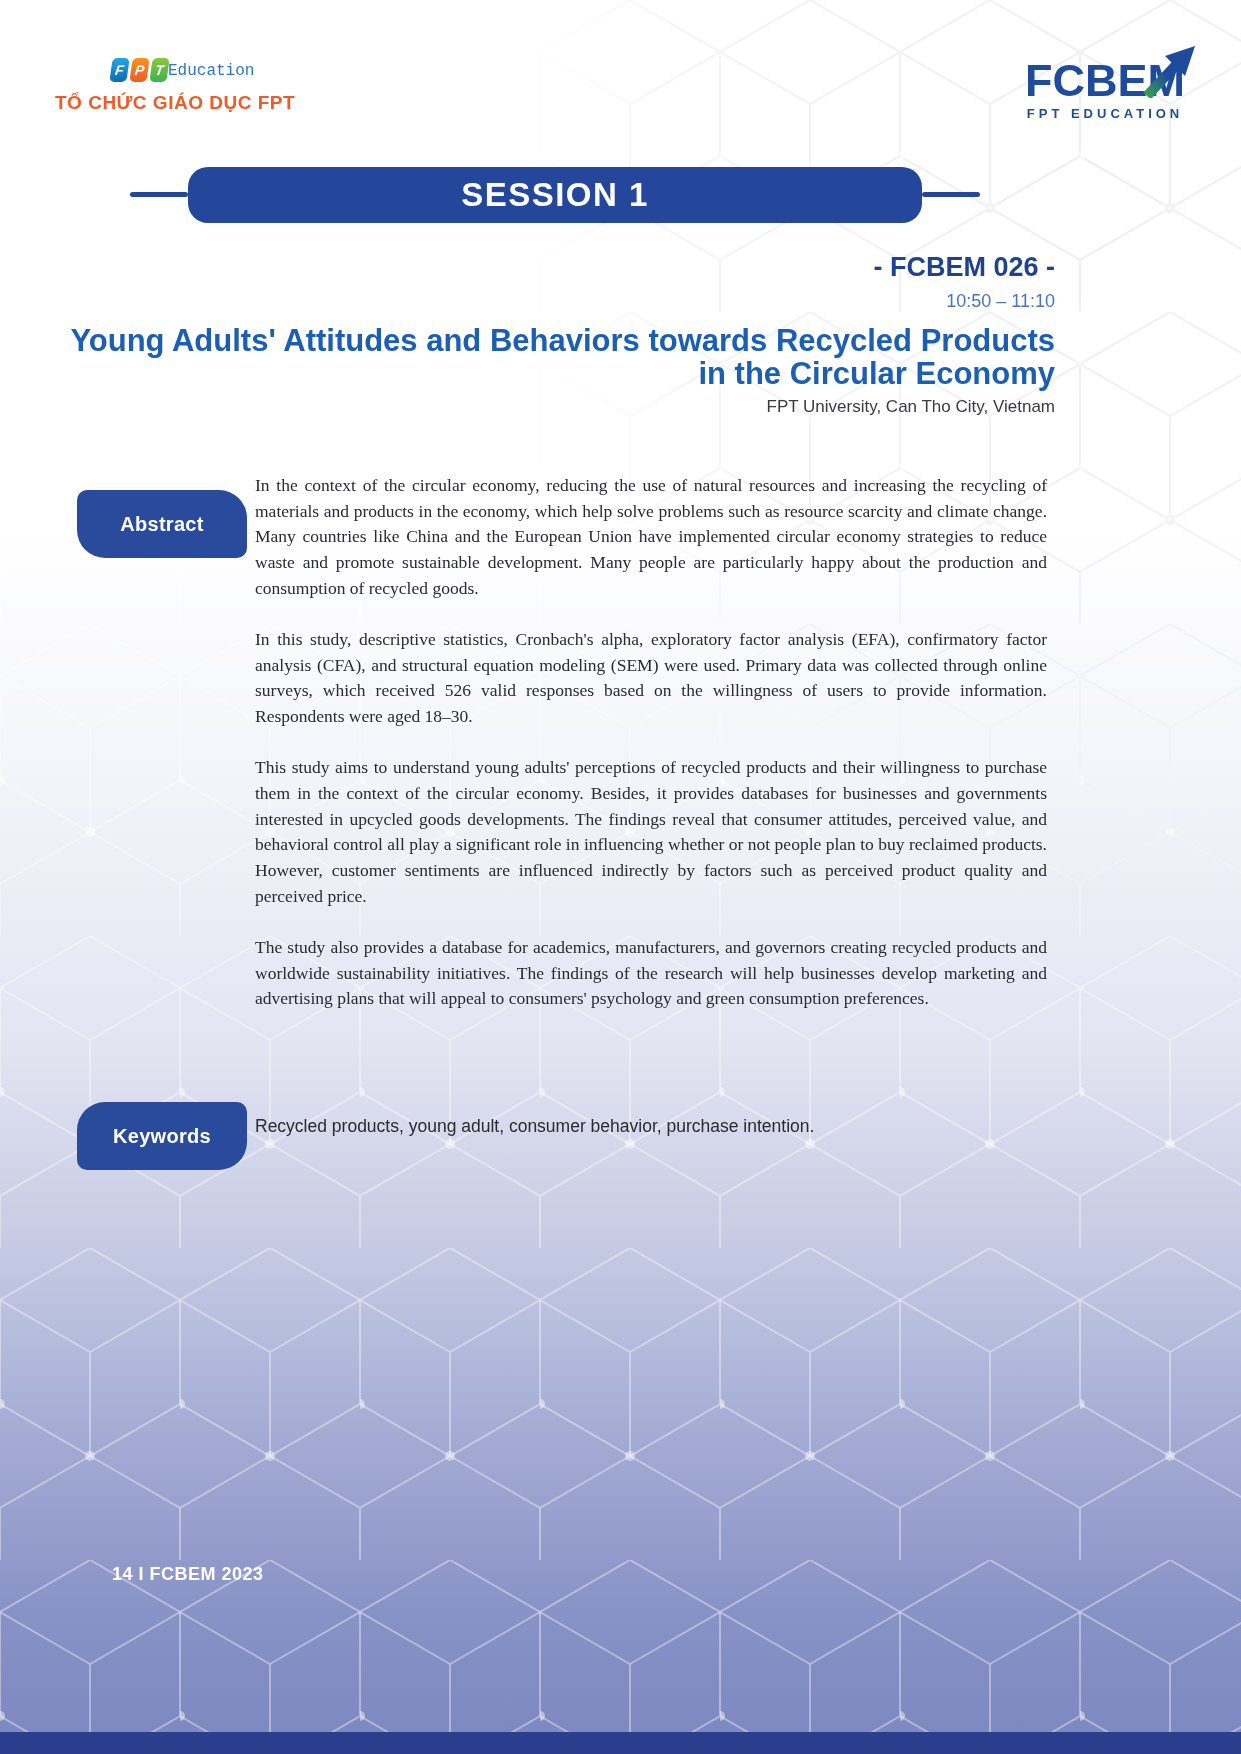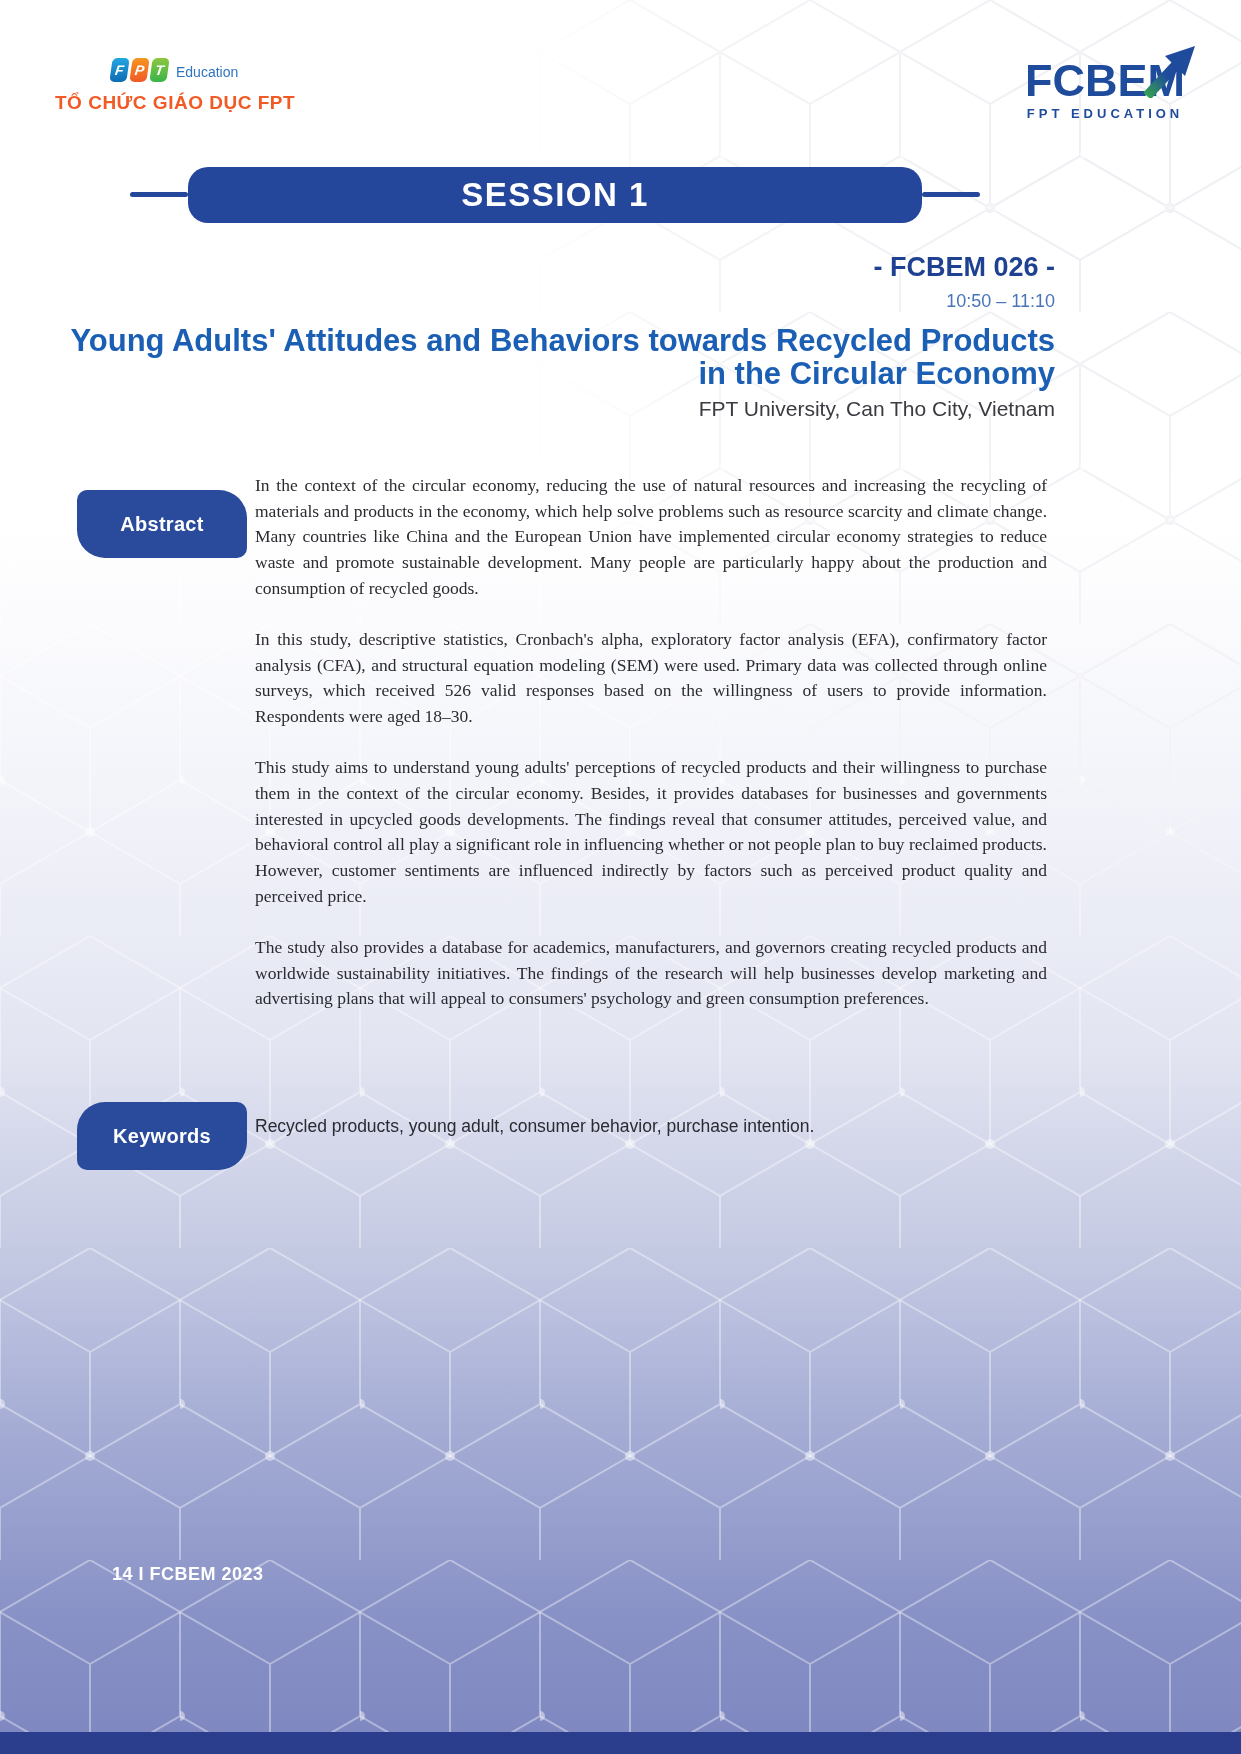--- a/index.html
+++ b/index.html
@@ -21,21 +21,21 @@
   
   .fpt-block{left:55px;top:58px;}
   .fpt-row{display:flex;align-items:flex-end;margin-left:56px;}
   .fpt-tiles{display:flex;gap:3px;transform:skewX(-8deg);}
   .fpt-tile{width:17px;height:24px;border-radius:5px;color:#fff;
     font-weight:700;font-style:italic;font-size:14px;
     display:flex;align-items:center;justify-content:center;}
   .tile-f{background:linear-gradient(180deg,#22a7e0,#0e6cb4);}
   .tile-p{background:linear-gradient(180deg,#f7941e,#f05a28);}
   .tile-t{background:linear-gradient(180deg,#8dc63f,#39b54a);}
-  .fpt-edu{color:#2e74c0;font-size:14px;margin-left:8px;line-height:1;padding-bottom:3px;}
+  .fpt-edu{color:#2e74c0;font-size:16px;margin-left:0;line-height:1;padding-bottom:3px;font-family:Liberation Mono, monospace;}
   .fpt-org{margin-top:10px;color:#f15a24;font-weight:700;font-size:19px;letter-spacing:.5px;}
 
   .fcbem-block{top:58px;right:56px;text-align:center;}
   .fcbem-title{position:relative;display:inline-block;
     font-size:45px;font-weight:800;color:#1f4b9c;line-height:1;letter-spacing:0;}
   .fcbem-arrow{position:absolute;top:-12px;right:-12px;}
   .fcbem-sub{font-size:13px;font-weight:600;letter-spacing:4px;color:#1f4b9c;margin-top:3px;}
 
   
   .session-row{left:130px;top:157px;width:850px;height:75px;
@@ -44,21 +44,21 @@
   .session-banner{width:734px;height:56px;background:#24479c;border-radius:20px;
     display:flex;align-items:center;justify-content:center;
     color:#ffffff;font-size:33px;font-weight:700;letter-spacing:1.5px;}
 
   
   .paper-head{left:55px;top:252px;width:1000px;text-align:right;}
   .paper-code{font-size:27px;font-weight:700;color:#1e4191;}
   .paper-time{font-size:18px;color:#4a74b8;margin-top:8px;}
   .paper-title{font-size:31px;font-weight:700;color:#1b5fb5;line-height:33px;margin-top:12px;}
   .paper-author{font-size:20px;font-weight:700;color:#232329;margin-top:16px;}
-  .paper-affiliation{font-size:21px;color:#3a3a40;margin-top:7px;}
+  .paper-affiliation{font-size:17px;color:#3a3a40;margin-top:7px;}
 
   
   .pill{width:170px;height:68px;background:#2a4b9b;color:#fff;
     display:flex;align-items:center;justify-content:center;
     font-size:20px;font-weight:700;letter-spacing:.3px;}
   .pill-abstract{left:77px;top:490px;border-radius:10px 28px 10px 28px;}
   .pill-keywords{left:77px;top:1102px;border-radius:28px 10px 28px 10px;}
 
   .abstract-text{left:255px;top:473px;width:792px;
     font-size:17.5px;line-height:25.7px;color:#2a2a31;text-align:justify;font-family:Liberation Serif, serif;}

